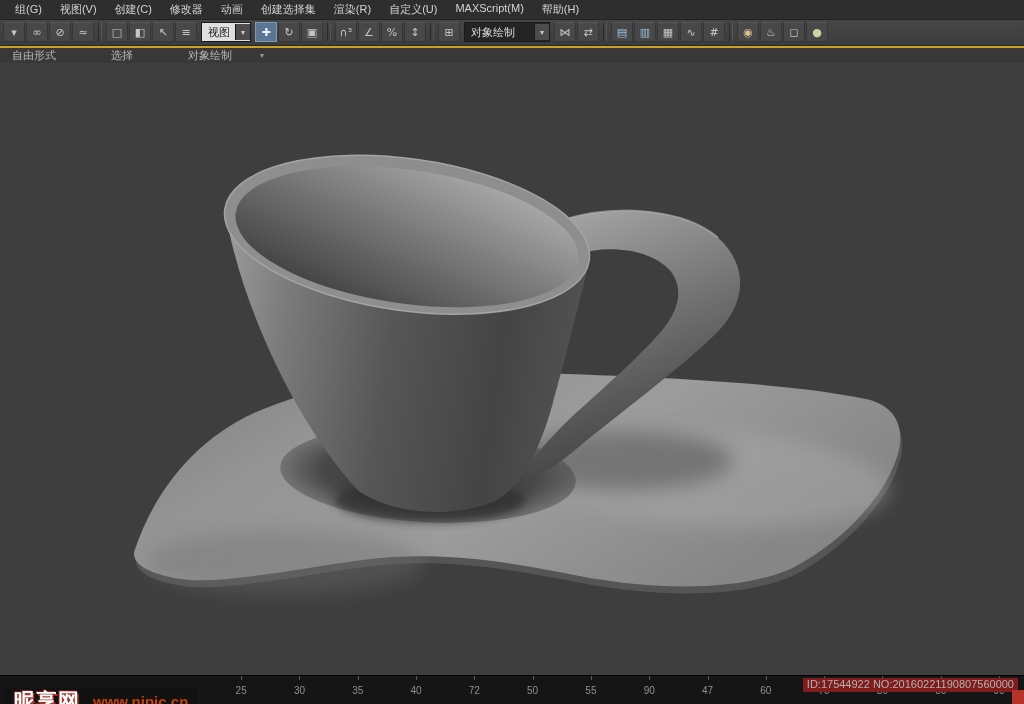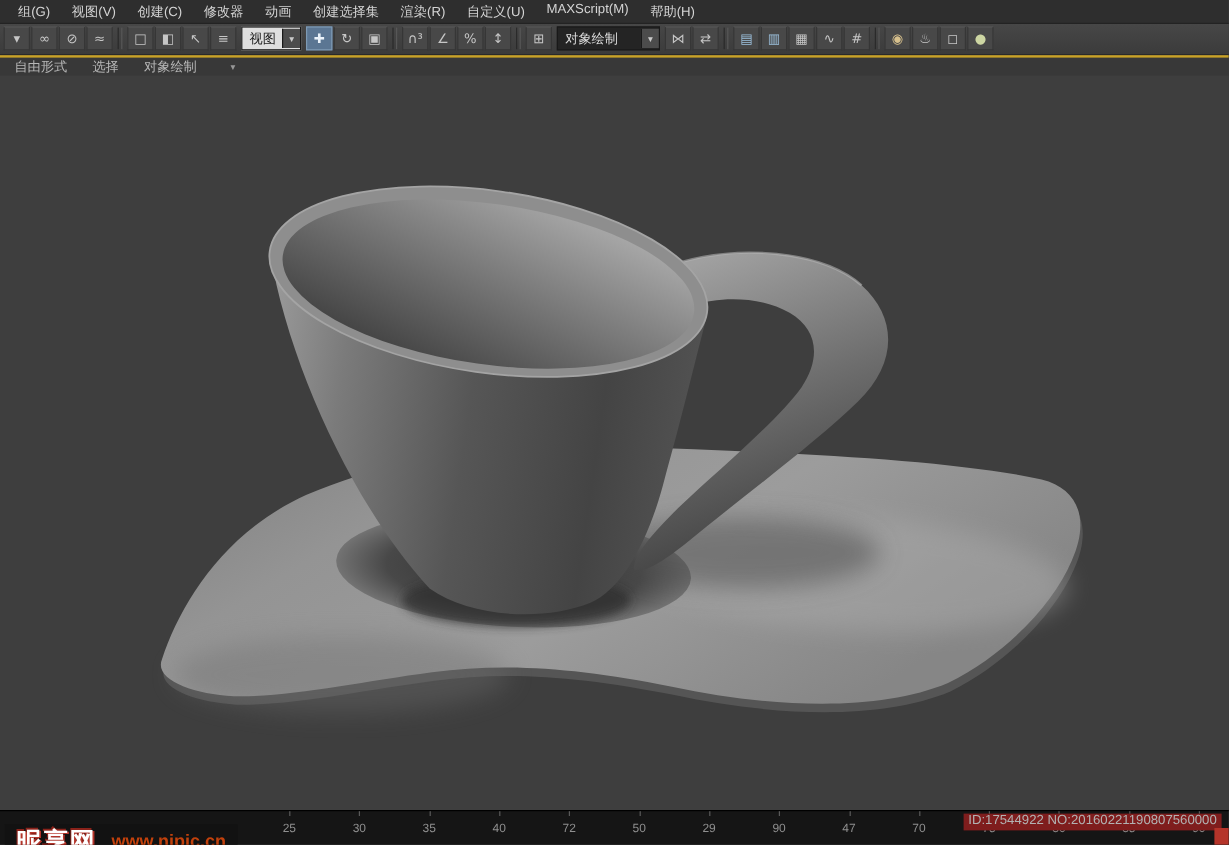--- a/index.html
+++ b/index.html
@@ -26,21 +26,21 @@
     border:1px solid #191919;color:#dcdcdc;font-size:11px;padding:0 0 0 6px;gap:5px;margin:0 4px;cursor:default;}
   .tb-dropdown.light{background:#dfdfdf;color:#1d1d1d;}
   .tb-dropdown .dd-label{white-space:nowrap;}
   .dd-arrow{width:14px;height:16px;background:#4c4c4c;color:#c9c9c9;font-size:8px;
     display:flex;align-items:center;justify-content:center;border-left:1px solid #191919;}
   .dd-wide{min-width:78px;justify-content:space-between;}
 
   
   .ribbon{height:15px;background:#383838;border-top:2px solid #c9a227;
     display:flex;align-items:center;padding:0 12px;}
-  .ribbon-tabs{display:flex;gap:21px;}
+  .ribbon-tabs{display:flex;gap:55px;}
   .ribbon-tab{color:#b8b8b8;font-size:11px;white-space:nowrap;cursor:default;}
   .ribbon-caret{color:#989898;font-size:8px;margin-left:28px;cursor:default;}
 
   
   .viewport{position:relative;height:613px;background:#3e3e3e;overflow:hidden;}
   .scene{position:absolute;left:0;top:0;width:100%;height:100%;}
 
   
   .bottom-bar{position:relative;height:28px;background:#151515;border-top:1px solid #000;}
   .ruler{position:absolute;left:212px;top:0;height:100%;display:flex;align-items:center;}
@@ -268,24 +268,24 @@
 
   <div class="bottom-bar">
     <div class="ruler">
 
     <span class="tick">25</span>
         <span class="tick">30</span>
         <span class="tick">35</span>
         <span class="tick">40</span>
         <span class="tick">72</span>
         <span class="tick">50</span>
-        <span class="tick">29</span>
+        <span class="tick">55</span>
         <span class="tick">90</span>
         <span class="tick">47</span>
-        <span class="tick">70</span>
+        <span class="tick">60</span>
         <span class="tick">75</span>
         <span class="tick">80</span>
         <span class="tick">85</span>
         <span class="tick">90</span>
       </div>
     <div class="id-text">ID:17544922 NO:20160221190807560000</div>
     <div class="watermark">
       <span class="wm-name">昵享网</span>
       <span class="wm-url">www.nipic.cn</span>
     </div>

